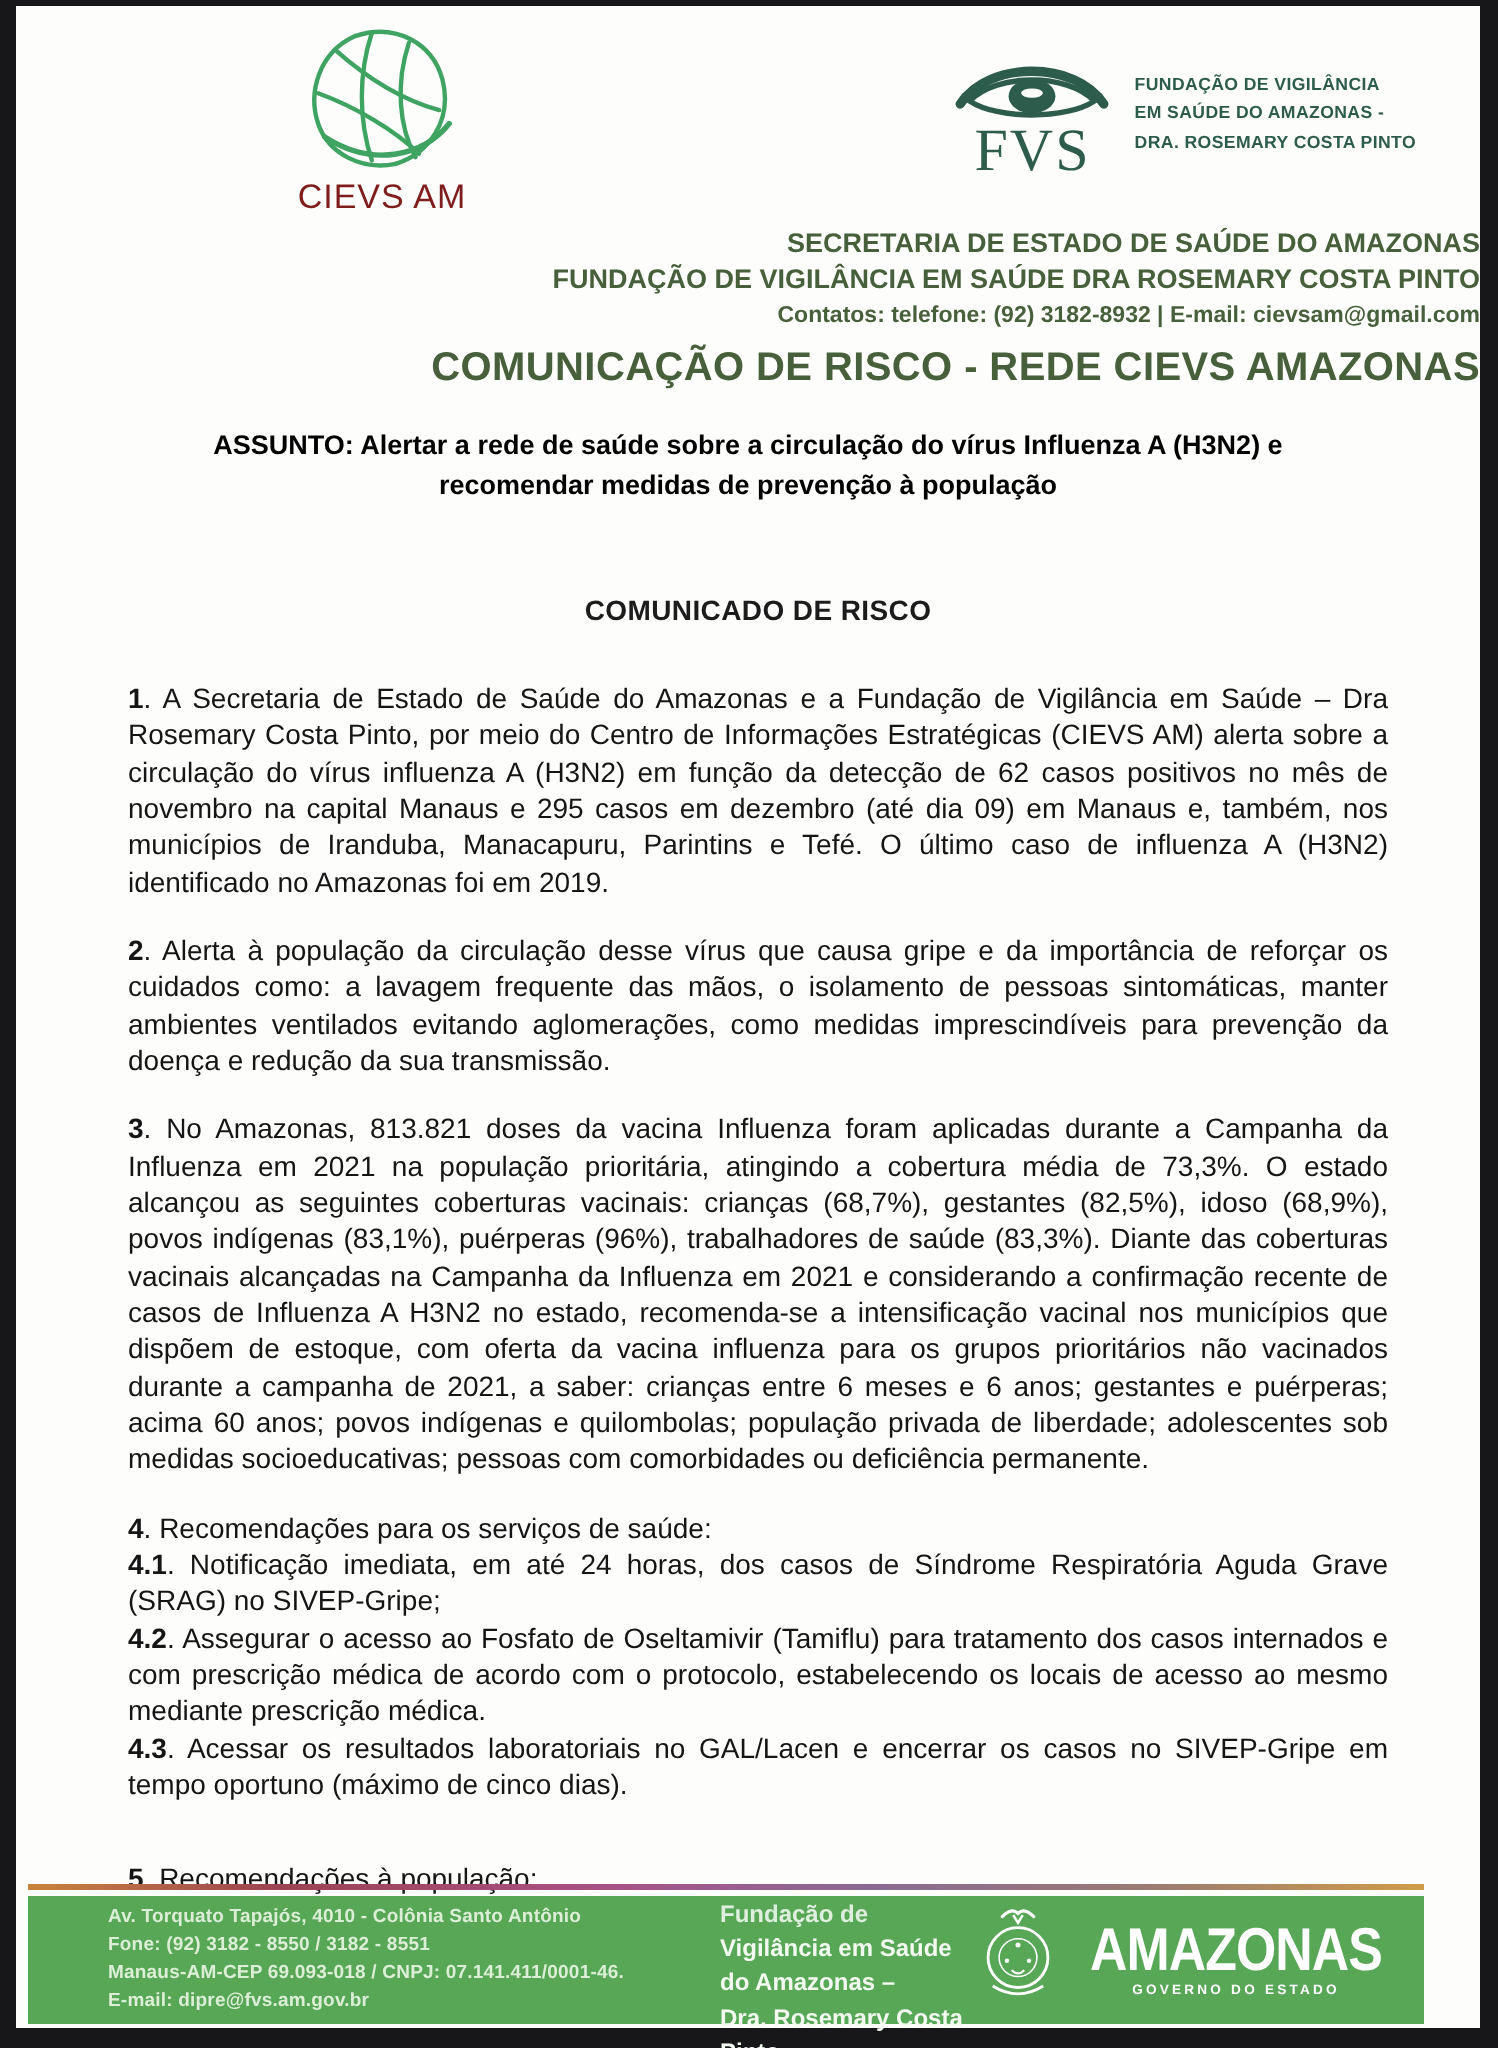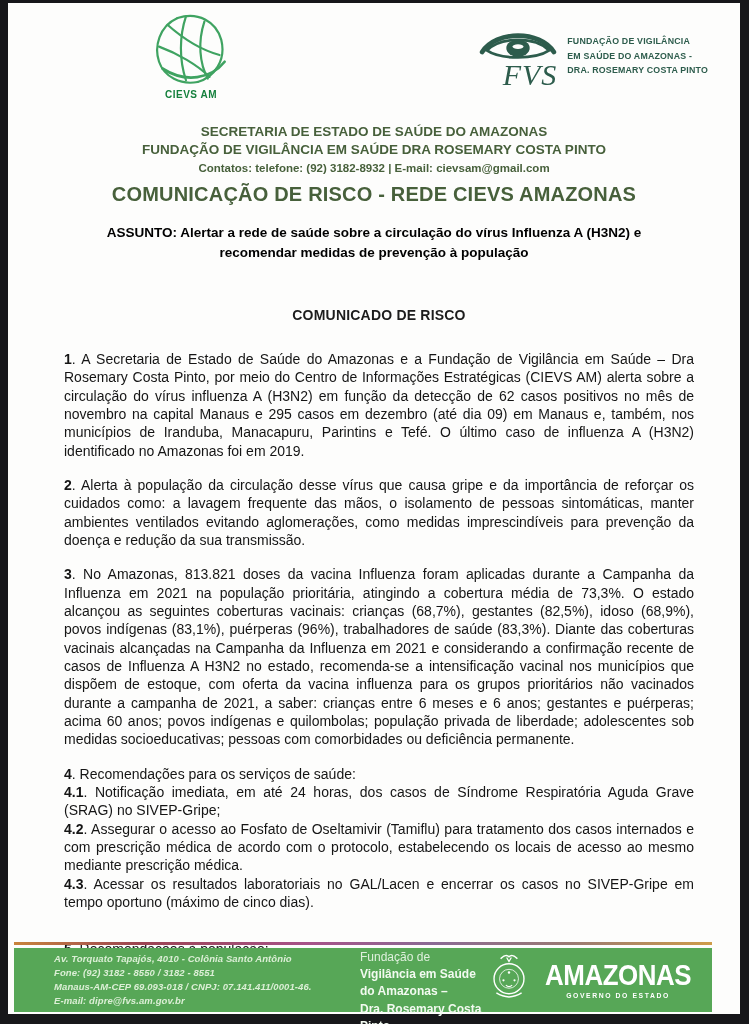--- a/index.html
+++ b/index.html
@@ -12,51 +12,51 @@
   *{margin:0;padding:0;box-sizing:border-box;}
   html,body{background:#151517;}
   body{font-family:"Liberation Sans", sans-serif; -webkit-font-smoothing:antialiased;}
   .frame{position:relative;width:749px;height:1024px;background:#17171a;overflow:hidden;margin:0 auto;}
   .page{position:absolute;top:3px;left:8px;right:9px;bottom:10px;background:#fdfdfc;color:var(--ink);}
 
   
   .logo-row{position:relative;height:108px;}
   .cievs{position:absolute;left:108px;top:10px;width:150px;text-align:center;}
   .cievs svg{display:block;margin:0 auto;}
-  .cievs-label{font-weight:bold;font-size:10px;color:#15803d;letter-spacing:.5px;margin-top:2px;}
+  .cievs-label{font-weight:normal;font-size:17px;color:#7f1d1d;letter-spacing:.5px;margin-top:2px;}
   .fvs{position:absolute;right:32px;top:22px;display:flex;align-items:center;gap:10px;}
-  .fvs-mark{text-align:right;width:82px;font-style:italic;}
+  .fvs-mark{text-align:center;width:82px;}
   .fvs-acronym{font-family:"Liberation Serif", serif;font-size:30px;line-height:.8;color:var(--fvs_green);letter-spacing:1px;margin-top:-6px;}
   .fvs-lines{color:var(--fvs_green);font-size:8.8px;font-weight:bold;line-height:1.65;letter-spacing:.2px;}
 
   
-  .org-block{text-align:center;color:var(--header_green);font-weight:bold;margin-top:12px;}
+  .org-block{text-align:right;color:var(--header_green);font-weight:bold;margin-top:2px;}
   .org-line{font-size:13.5px;line-height:1.32;}
   .contact-line{font-size:11.5px;font-weight:bold;margin-top:3px;}
   .doc-title{font-size:20px;letter-spacing:.2px;margin-top:9px;}
   .subject{max-width:565px;margin:17px auto 0;text-align:center;font-weight:bold;font-size:13.5px;line-height:1.5;color:#000000;}
 
   
   .body-col{padding:0 46px 0 56px;}
   .section-title{text-align:center;font-weight:bold;font-size:14px;margin-top:44px;letter-spacing:.2px;}
   .para{font-size:14px;line-height:1.31;text-align:justify;color:#151515;}
   .mt-first{margin-top:27px;}
   .mt-std{margin-top:16px;}
   .mt-big{margin-top:29px;}
   .para b{font-weight:bold;}
 
   
   .footer-band{position:absolute;left:6px;right:28px;bottom:2px;height:67px;background:var(--footer_green);
     border-top:3px solid transparent;
     background-clip:padding-box;display:flex;align-items:center;padding:6px 14px 6px 40px;}
   .footer-stripe{position:absolute;left:6px;right:28px;bottom:69px;height:3px;
     background:linear-gradient(90deg,#c8843c 0%,#9c4352 18%,#a75288 42%,#8a6a94 60%,#9a7a72 80%,#cf9c49 100%);}
-  .addr{width:292px;color:#dcefd6;font-size:9.5px;font-weight:bold;line-height:1.5;letter-spacing:.1px;font-style:italic;}
+  .addr{width:292px;color:#dcefd6;font-size:9.5px;font-weight:bold;line-height:1.5;letter-spacing:.1px;}
   .forg{flex:1;color:#f2faf0;font-size:12px;line-height:1.45;padding-left:14px;}
-  .forg .l1{font-weight:normal;opacity:.88;margin-top:24px;}
+  .forg .l1{font-weight:bold;opacity:.88;margin-top:24px;}
   .forg .l2,.forg .l3{font-weight:bold;}
   .gov{display:flex;align-items:center;gap:9px;padding-right:4px;}
   .gov-word{color:#fff;text-align:center;}
   .gov-name{font-size:27px;font-weight:bold;letter-spacing:-.5px;transform:scale(.96,1.12);line-height:1;}
   .gov-sub{font-size:6.8px;font-weight:bold;letter-spacing:1.6px;margin-top:3px;}
 </style>
 </head>
 <body>
 
 <div class="frame">

